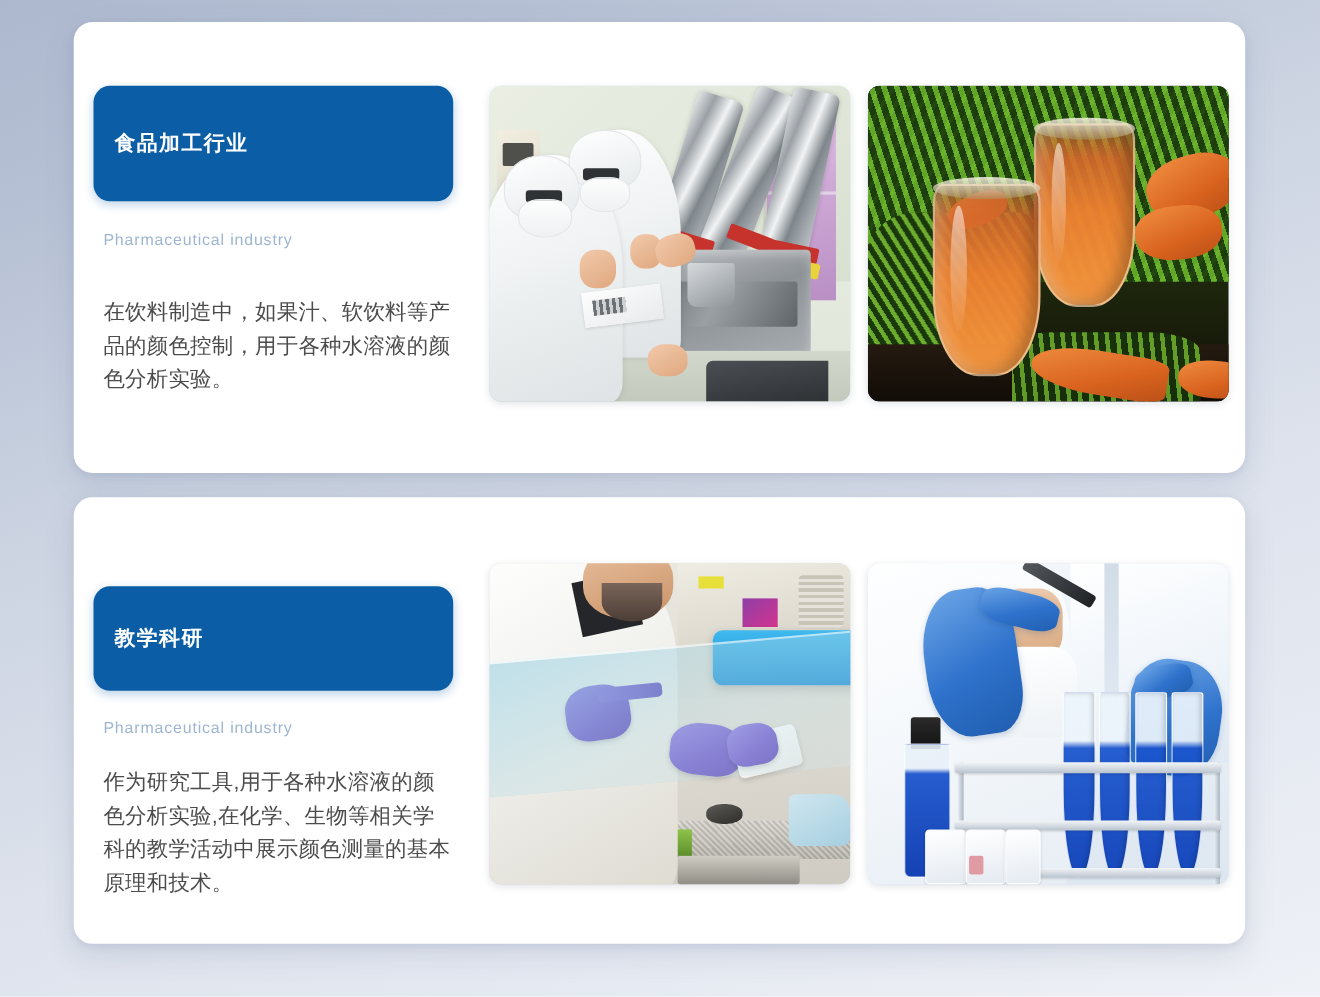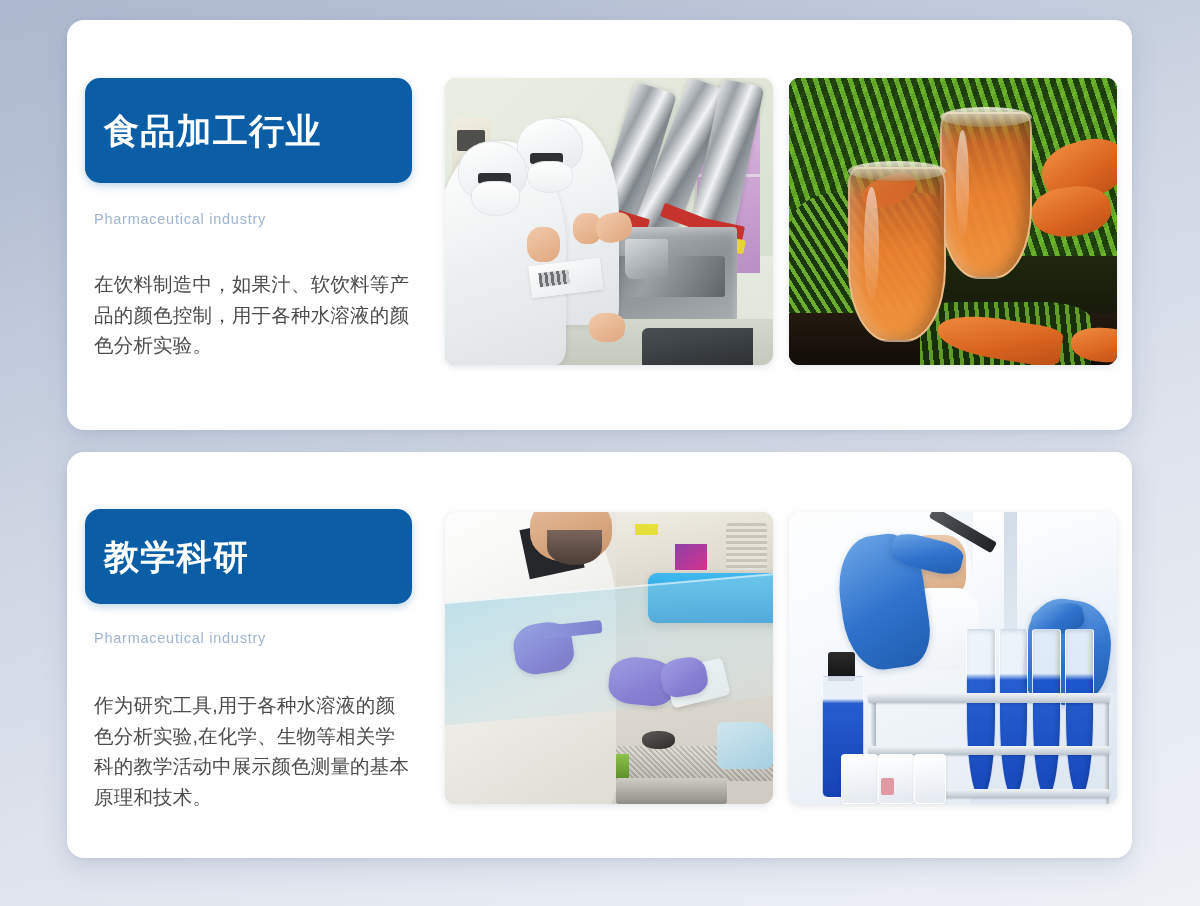--- a/index.html
+++ b/index.html
@@ -51,24 +51,24 @@
 
   .badge {
     background:#0b5ea6;
     border-radius:15px;
     color:#ffffff;
     display:flex; align-items:center;
     padding-left:19px;
     box-shadow:0 3px 9px rgba(11,94,166,0.26);
   }
   .card-1 .badge { margin-top:58px; width:327px; height:105px; }
-  .card-2 .badge { margin-top:57px; width:327px; height:95px; }
+  .card-2 .badge { margin-top:81px; width:327px; height:95px; }
 
   .badge-label {
-    font-size:35px;
+    font-size:19px;
     font-weight:bold;
     letter-spacing:1.3px;
     line-height:1;
   }
 
   .subtitle {
     color:#9eb5d0;
     font-size:14.5px;
     letter-spacing:0.75px;
     font-weight:500;
@@ -77,21 +77,21 @@
   .card-2 .subtitle { margin-top:26px; margin-left:9px; }
 
   .body-text {
     color:#4c4c4c;
     font-size:19.5px;
     line-height:1.57;
     letter-spacing:0.2px;
     width:320px;
   }
   .card-1 .body-text { margin-top:42px; margin-left:9px; }
-  .card-2 .body-text { margin-top:44px; margin-left:9px; }
+  .card-2 .body-text { margin-top:26px; margin-left:9px; }
 
   
   .img-col {
     flex:1;
     display:flex;
     gap:16px;
     align-items:flex-start;
   }
   .card-1 .img-col { padding:58px 0 0 0; }
   .card-2 .img-col { padding:60px 0 0 0; }

